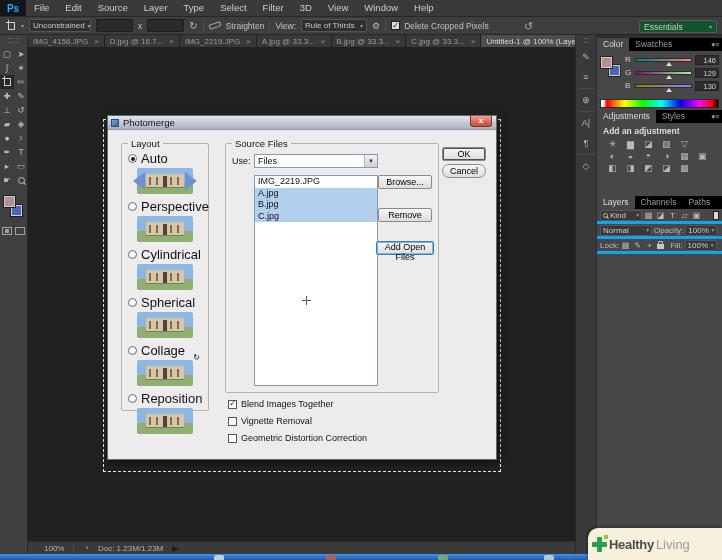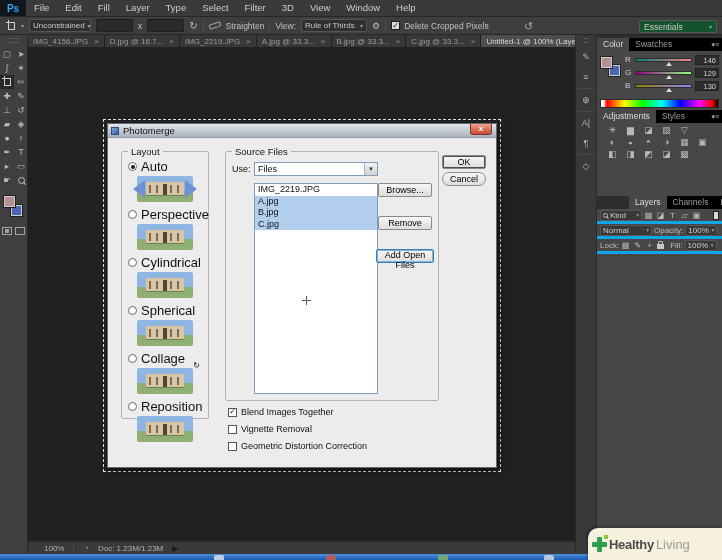--- a/index.html
+++ b/index.html
@@ -73,21 +73,21 @@
   .docarea { position:absolute; left:28px; top:47px; width:547px; height:494px; background:#212121; }
   .ants { position:absolute; left:75px; top:72px; width:398px; height:353px;
     border:1px dashed #e8e8e8; }
   .cursor-cross { position:absolute; left:274px; top:249px; width:9px; height:9px; z-index:30; }
   .cursor-cross::before, .cursor-cross::after { content:""; position:absolute; background:#5a5a5a;
     box-shadow:0 0 1px #fff; }
   .cursor-cross::before { left:4px; top:0; width:1px; height:9px; }
   .cursor-cross::after { left:0; top:4px; width:9px; height:1px; }
 
   
-  .dialog { position:absolute; left:79px; top:76px; width:390px; height:345px; background:#ececec;
+  .dialog { position:absolute; left:79px; top:68px; width:390px; height:345px; background:#ececec;
     border:1px solid #5f6a74; box-shadow:2px 3px 8px rgba(0,0,0,.55); z-index:10; }
   .dlg-title { position:relative; height:14px; background:linear-gradient(180deg,#e3e7ec,#a9b2bd);
     border-bottom:1px solid #8d98a4; display:flex; align-items:center; padding-left:3px; }
   .dlg-ico { width:8px; height:8px; background:linear-gradient(135deg,#7fa7d8,#3a5f9e);
     border:1px solid #2d4a7a; margin-right:4px; }
   .dlg-title-text { font-size:9.5px; color:#111; }
   .dlg-close { position:absolute; right:4px; top:0; width:22px; height:11px;
     background:linear-gradient(180deg,#f0a18c,#c44a33); border:1px solid #7e3526;
     border-top:none; border-radius:0 0 3px 3px; color:#fff; font-size:8px; line-height:9px;
     text-align:center; font-weight:bold; }
@@ -167,21 +167,21 @@
   .ch-val { width:24px; height:10px; background:#2d2d2d; border:1px solid #222; color:#cfcfcf;
     font-size:7.5px; text-align:right; padding-right:2px; line-height:10px; }
   .spectrum { position:absolute; left:3px; right:3px; bottom:2px; height:9px; border:1px solid #2c2c2c;
     background:linear-gradient(90deg,#fff 0 2%,#f00 5%,#ff0 20%,#0f0 36%,#0ff 52%,#00f 68%,#f0f 84%,#f00 95%,#000 100%); }
 
   .panel-adjust { top:75px; height:86px; }
   .adj-hint { font-size:8.5px; color:#dcdcdc; padding:3px 0 1px 6px; font-weight:bold; }
   .adj-row { display:flex; gap:7px; padding-left:10px; margin-top:2px; color:#b8b8b8; font-size:9px; }
   .adj-ic { width:11px; text-align:center; }
 
-  .panel-layers { top:161px; height:358px;padding-left:32px; }
+  .panel-layers { top:161px; height:358px; }
   .l-bar { display:flex; align-items:center; gap:2px; height:15px; padding:0 3px;
     border-bottom:3px solid #0ea5e9; font-size:8px; color:#bdbdbd; }
   .dd-panel { background:#383838; border:1px solid #565656; border-radius:2px; height:11px;
     display:flex; align-items:center; gap:2px; padding:0 2px; font-size:8px; color:#cdcdcd; }
   .dd-panel .arr { font-size:5.5px; color:#999; margin-left:auto; }
   .icon-mag { position:relative; width:5px; height:5px; border:1px solid #bdbdbd; border-radius:50%;
     display:inline-block; flex:none; }
   .icon-mag::after { content:""; position:absolute; width:3px; height:1px; background:#bdbdbd;
     transform:rotate(45deg); right:-2px; bottom:-1px; }
   #layer-filter-icons { display:flex; gap:3px; }
@@ -243,21 +243,21 @@
 </head>
 <body>
 
 <div id="app">
 
   <div class="menubar">
     <div class="ps-logo">Ps</div>
     <div id="menu-items">
         <div class="menu-item">File</div>
         <div class="menu-item">Edit</div>
-        <div class="menu-item">Fill</div>
+        <div class="menu-item">Source</div>
         <div class="menu-item">Layer</div>
         <div class="menu-item">Type</div>
         <div class="menu-item">Select</div>
         <div class="menu-item">Filter</div>
         <div class="menu-item">3D</div>
         <div class="menu-item">View</div>
         <div class="menu-item">Window</div>
         <div class="menu-item">Help</div>
       </div>
   </div>
@@ -569,20 +569,21 @@
       </div>
     </div>
 
     <div class="panel panel-adjust">
       <div class="p-tabs" id="adjust-tabs">
           <div class="p-tab active">Adjustments</div>
           <div class="p-tab">Styles</div>
           <span class="p-menu">▾≡</span>
         </div>
       <div class="p-body">
+        <div class="adj-hint">Add an adjustment</div>
         <div id="adj-rows">
             <div class="adj-row">
               <span class="adj-ic">☀</span>
               <span class="adj-ic">▆</span>
               <span class="adj-ic">◪</span>
               <span class="adj-ic">▨</span>
               <span class="adj-ic">▽</span>
             </div>
             <div class="adj-row">
               <span class="adj-ic">◐</span>

